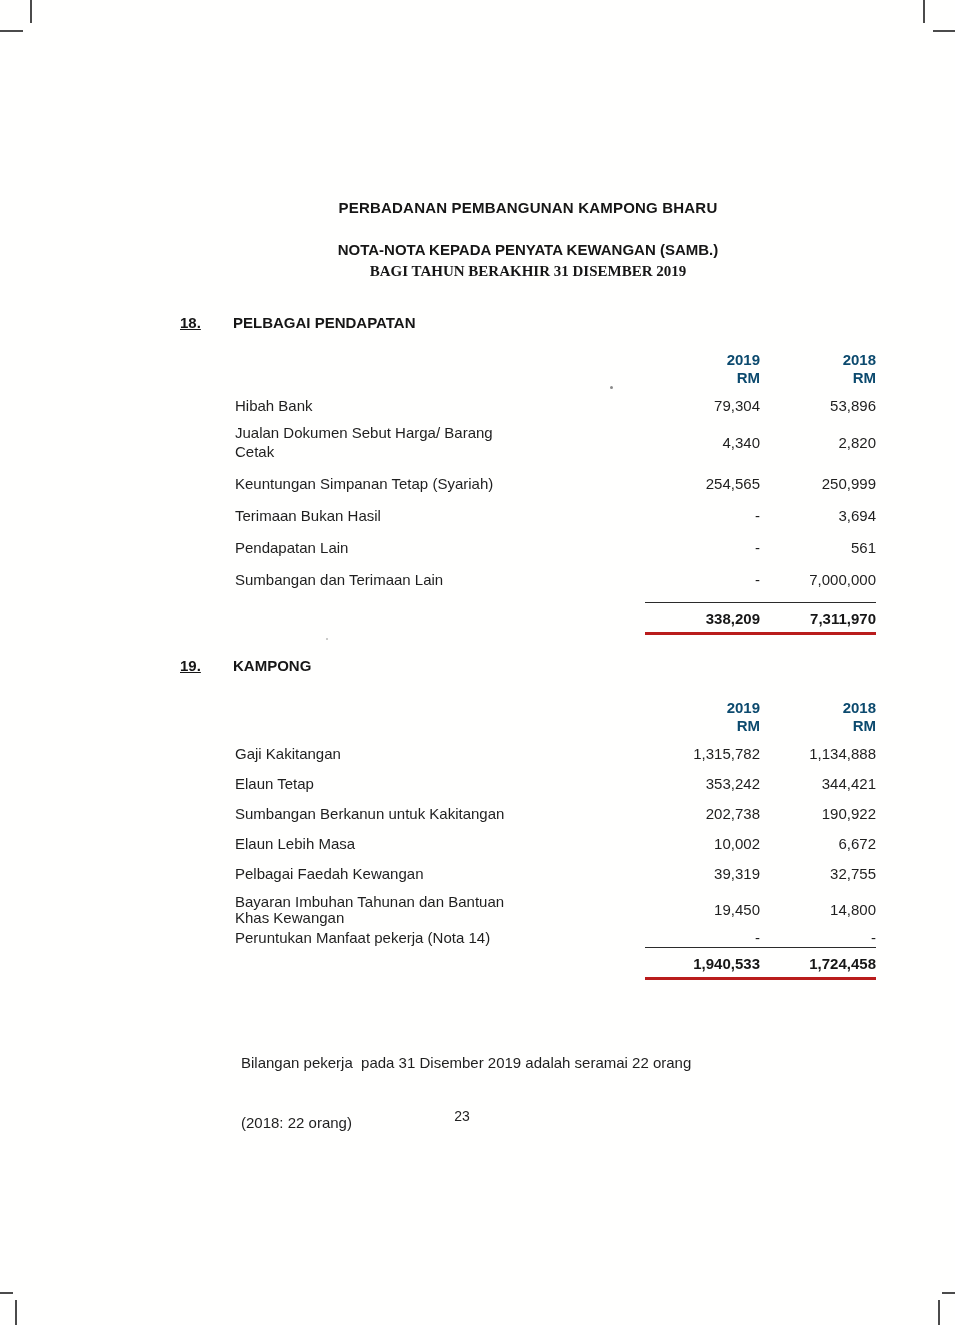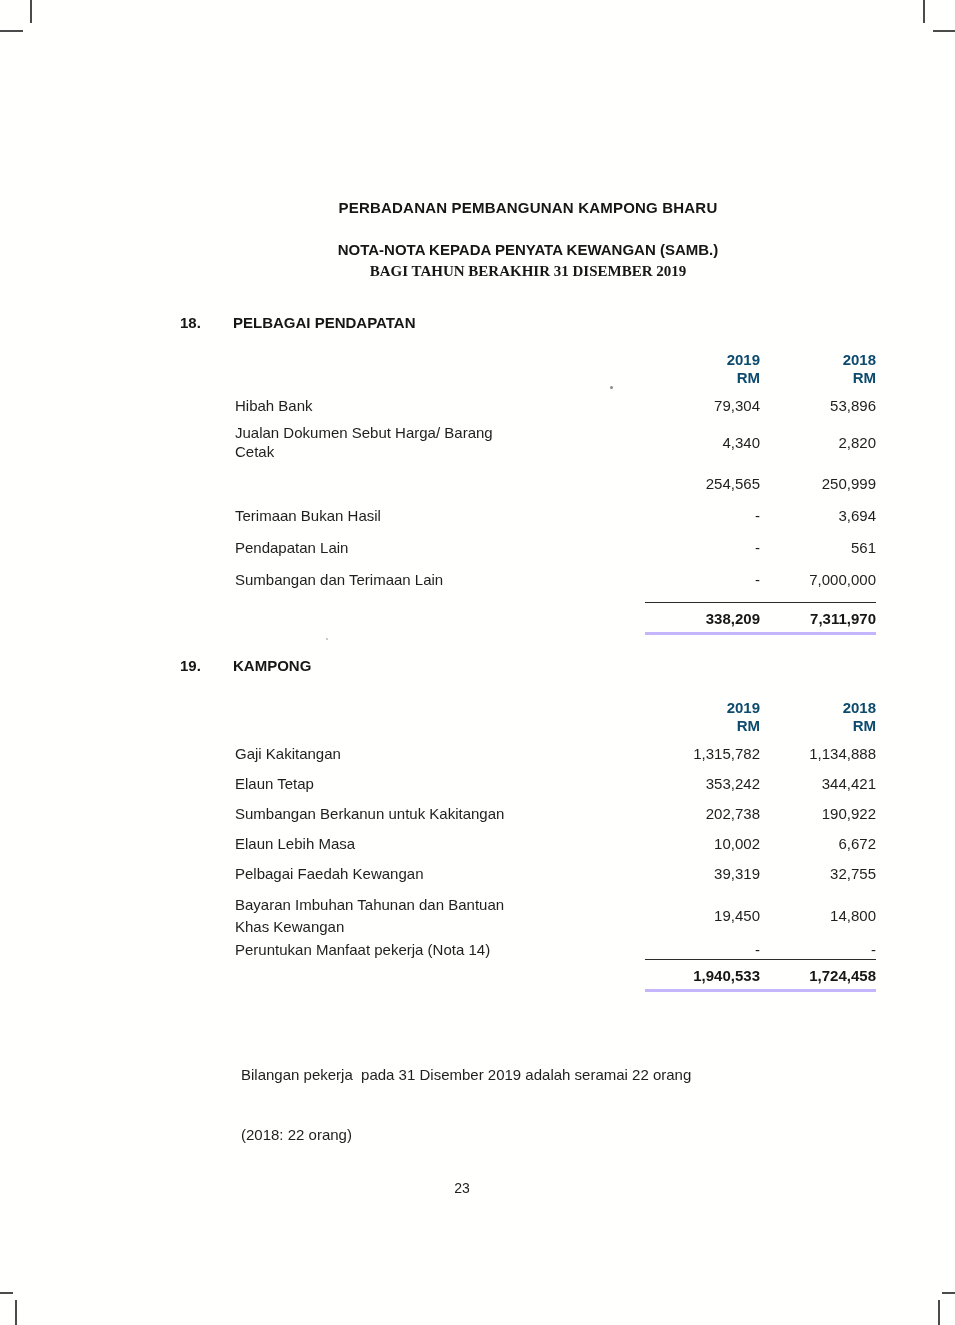--- a/index.html
+++ b/index.html
@@ -38,53 +38,53 @@
     font-size: 15px;
     line-height: 19px;
     margin-top: 35px;
   }
   .doc-header { text-align: center; font-weight: bold; color: #161616; }
   .org-title { margin-bottom: 23px; letter-spacing: .2px; }
   .sub1 { margin-bottom: 3px; }
   .sub2 { margin-bottom: 32px; font-family: Liberation Serif, serif; }
 
   .sec-head { font-weight: bold; color: #161616; display: flex; }
-  .sec-num { width: 53px; }
+  .sec-num { width: 53px; text-decoration: underline; }
   .sec-head-18 { margin-bottom: 19px; }
   .sec-head-19 { margin-bottom: 24px; }
 
   .fintable { width: 100%; }
   .vals { margin-left: auto; width: 231px; display: flex; }
   .c1 { width: 115px; text-align: right; }
   .c2 { flex: 1; text-align: right; }
   .year-row, .rm-row { font-weight: bold; line-height: 18px; color: #0c4a6e; }
   .rm-row { margin-bottom: 9px; }
 
   .trow { display: flex; align-items: center; }
   .trow .label { width: 350px; padding-left: 55px; }
   .t18 .trow:nth-of-type(-n+3) { margin-bottom: 8px; }
   .t18 .trow:nth-of-type(n+4)  { margin-bottom: 13px; }
   .t19 .trow { margin-bottom: 11px; }
-  .t19 .trow.wrap-row { margin-bottom: 2px; line-height: 22px; }
+  .t19 .trow.wrap-row { margin-bottom: 2px; line-height: 16px; }
   .t19 .trow.last-row { margin-bottom: 0; }
 
   .total {
     margin-left: auto; width: 231px; display: flex;
     border-top: 1px solid #2b2b2b;
-    border-bottom: 3px solid #c4b5fd;
+    border-bottom: 3px solid #b91c1c;
     padding: 6px 0 4px 0;
     font-weight: bold; color: #161616;
   }
   .t18-total-gap { margin-top: 2px; }
   .sec19-gap { margin-top: 21px; }
 
   .footnote { margin-top: 33px; padding-left: 61px; line-height: 20px; white-space: pre-wrap; }
 
   .page-number {
-    position: absolute; left: 0; top: 1180px; width: 924px;
+    position: absolute; left: 0; top: 1108px; width: 924px;
     text-align: center; font-size: 14px; color: #222;
   }
 </style>
 </head>
 <body>
 
 <div class="page">
 
   <div class="mark m-tl-v"></div>
   <div class="mark m-tl-h"></div>
@@ -133,20 +133,21 @@
         </div>
       </div>
       <div class="trow">
         <div class="label">Jualan Dokumen Sebut Harga/ Barang Cetak</div>
         <div class="vals">
           <div class="c1">4,340</div>
           <div class="c2">2,820</div>
         </div>
       </div>
       <div class="trow">
+        <div class="label">Keuntungan Simpanan Tetap (Syariah)</div>
         <div class="vals">
           <div class="c1">254,565</div>
           <div class="c2">250,999</div>
         </div>
       </div>
       <div class="trow">
         <div class="label">Terimaan Bukan Hasil</div>
         <div class="vals">
           <div class="c1">-</div>
           <div class="c2">3,694</div>

